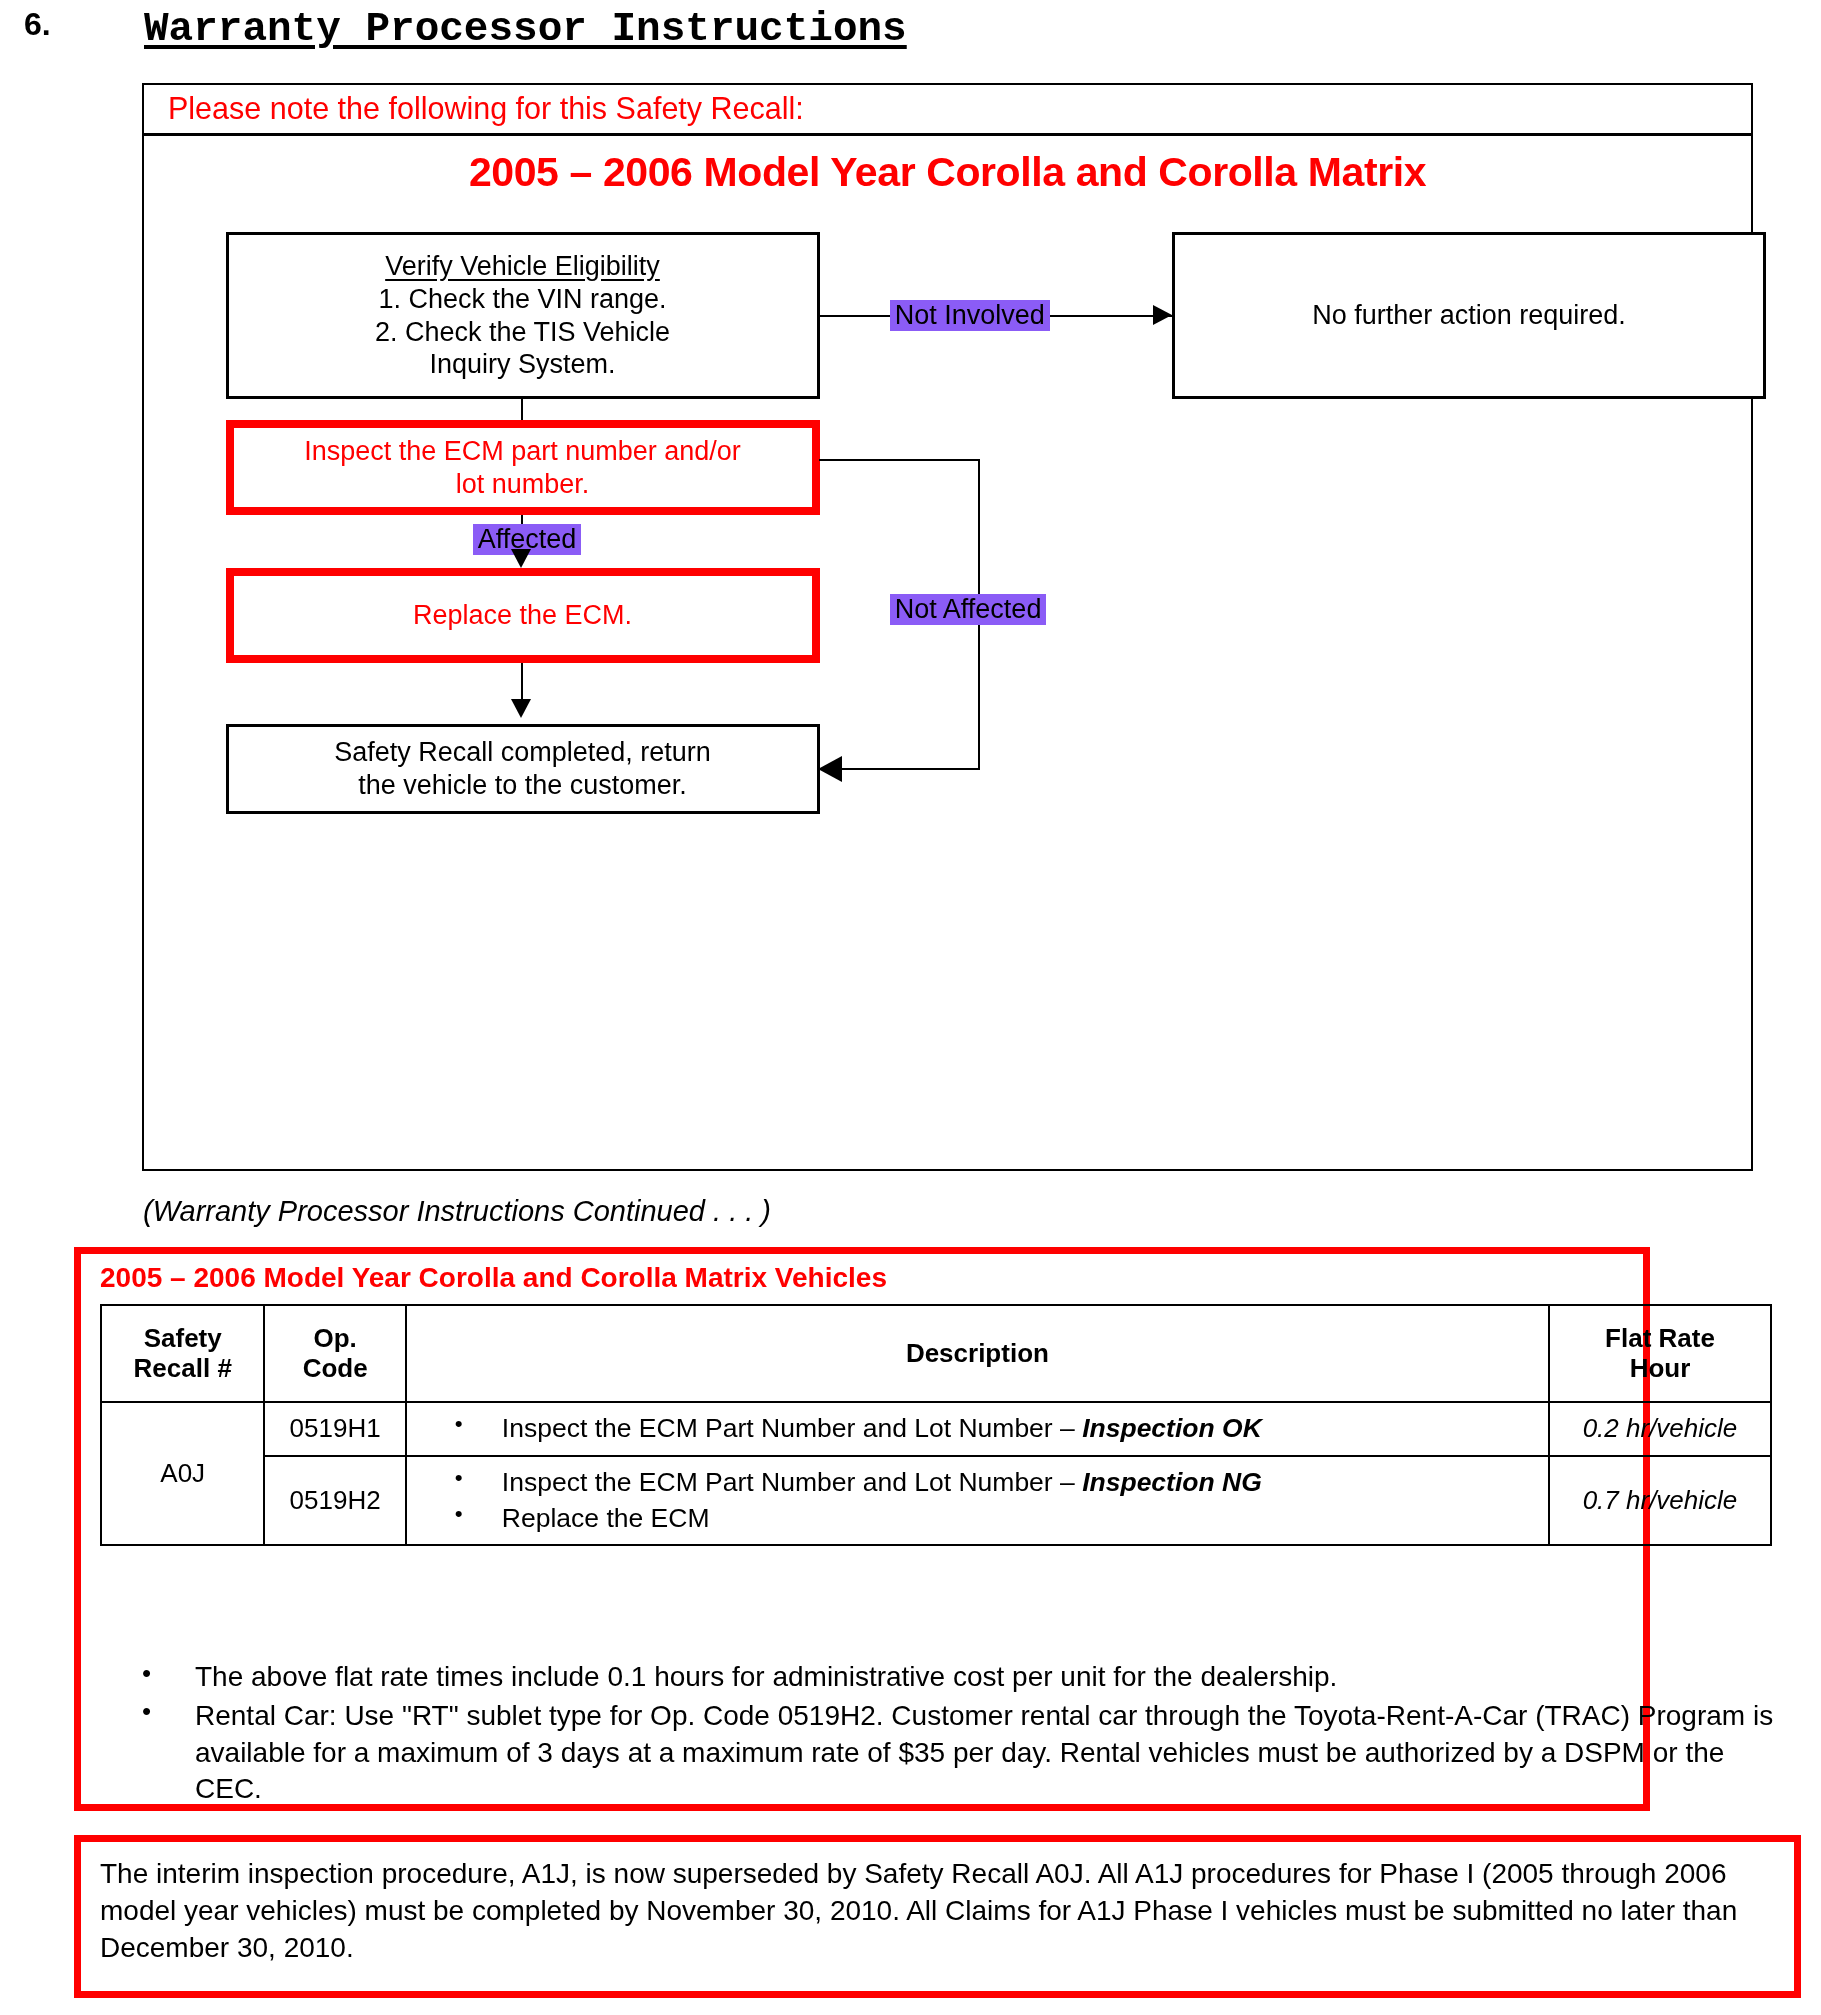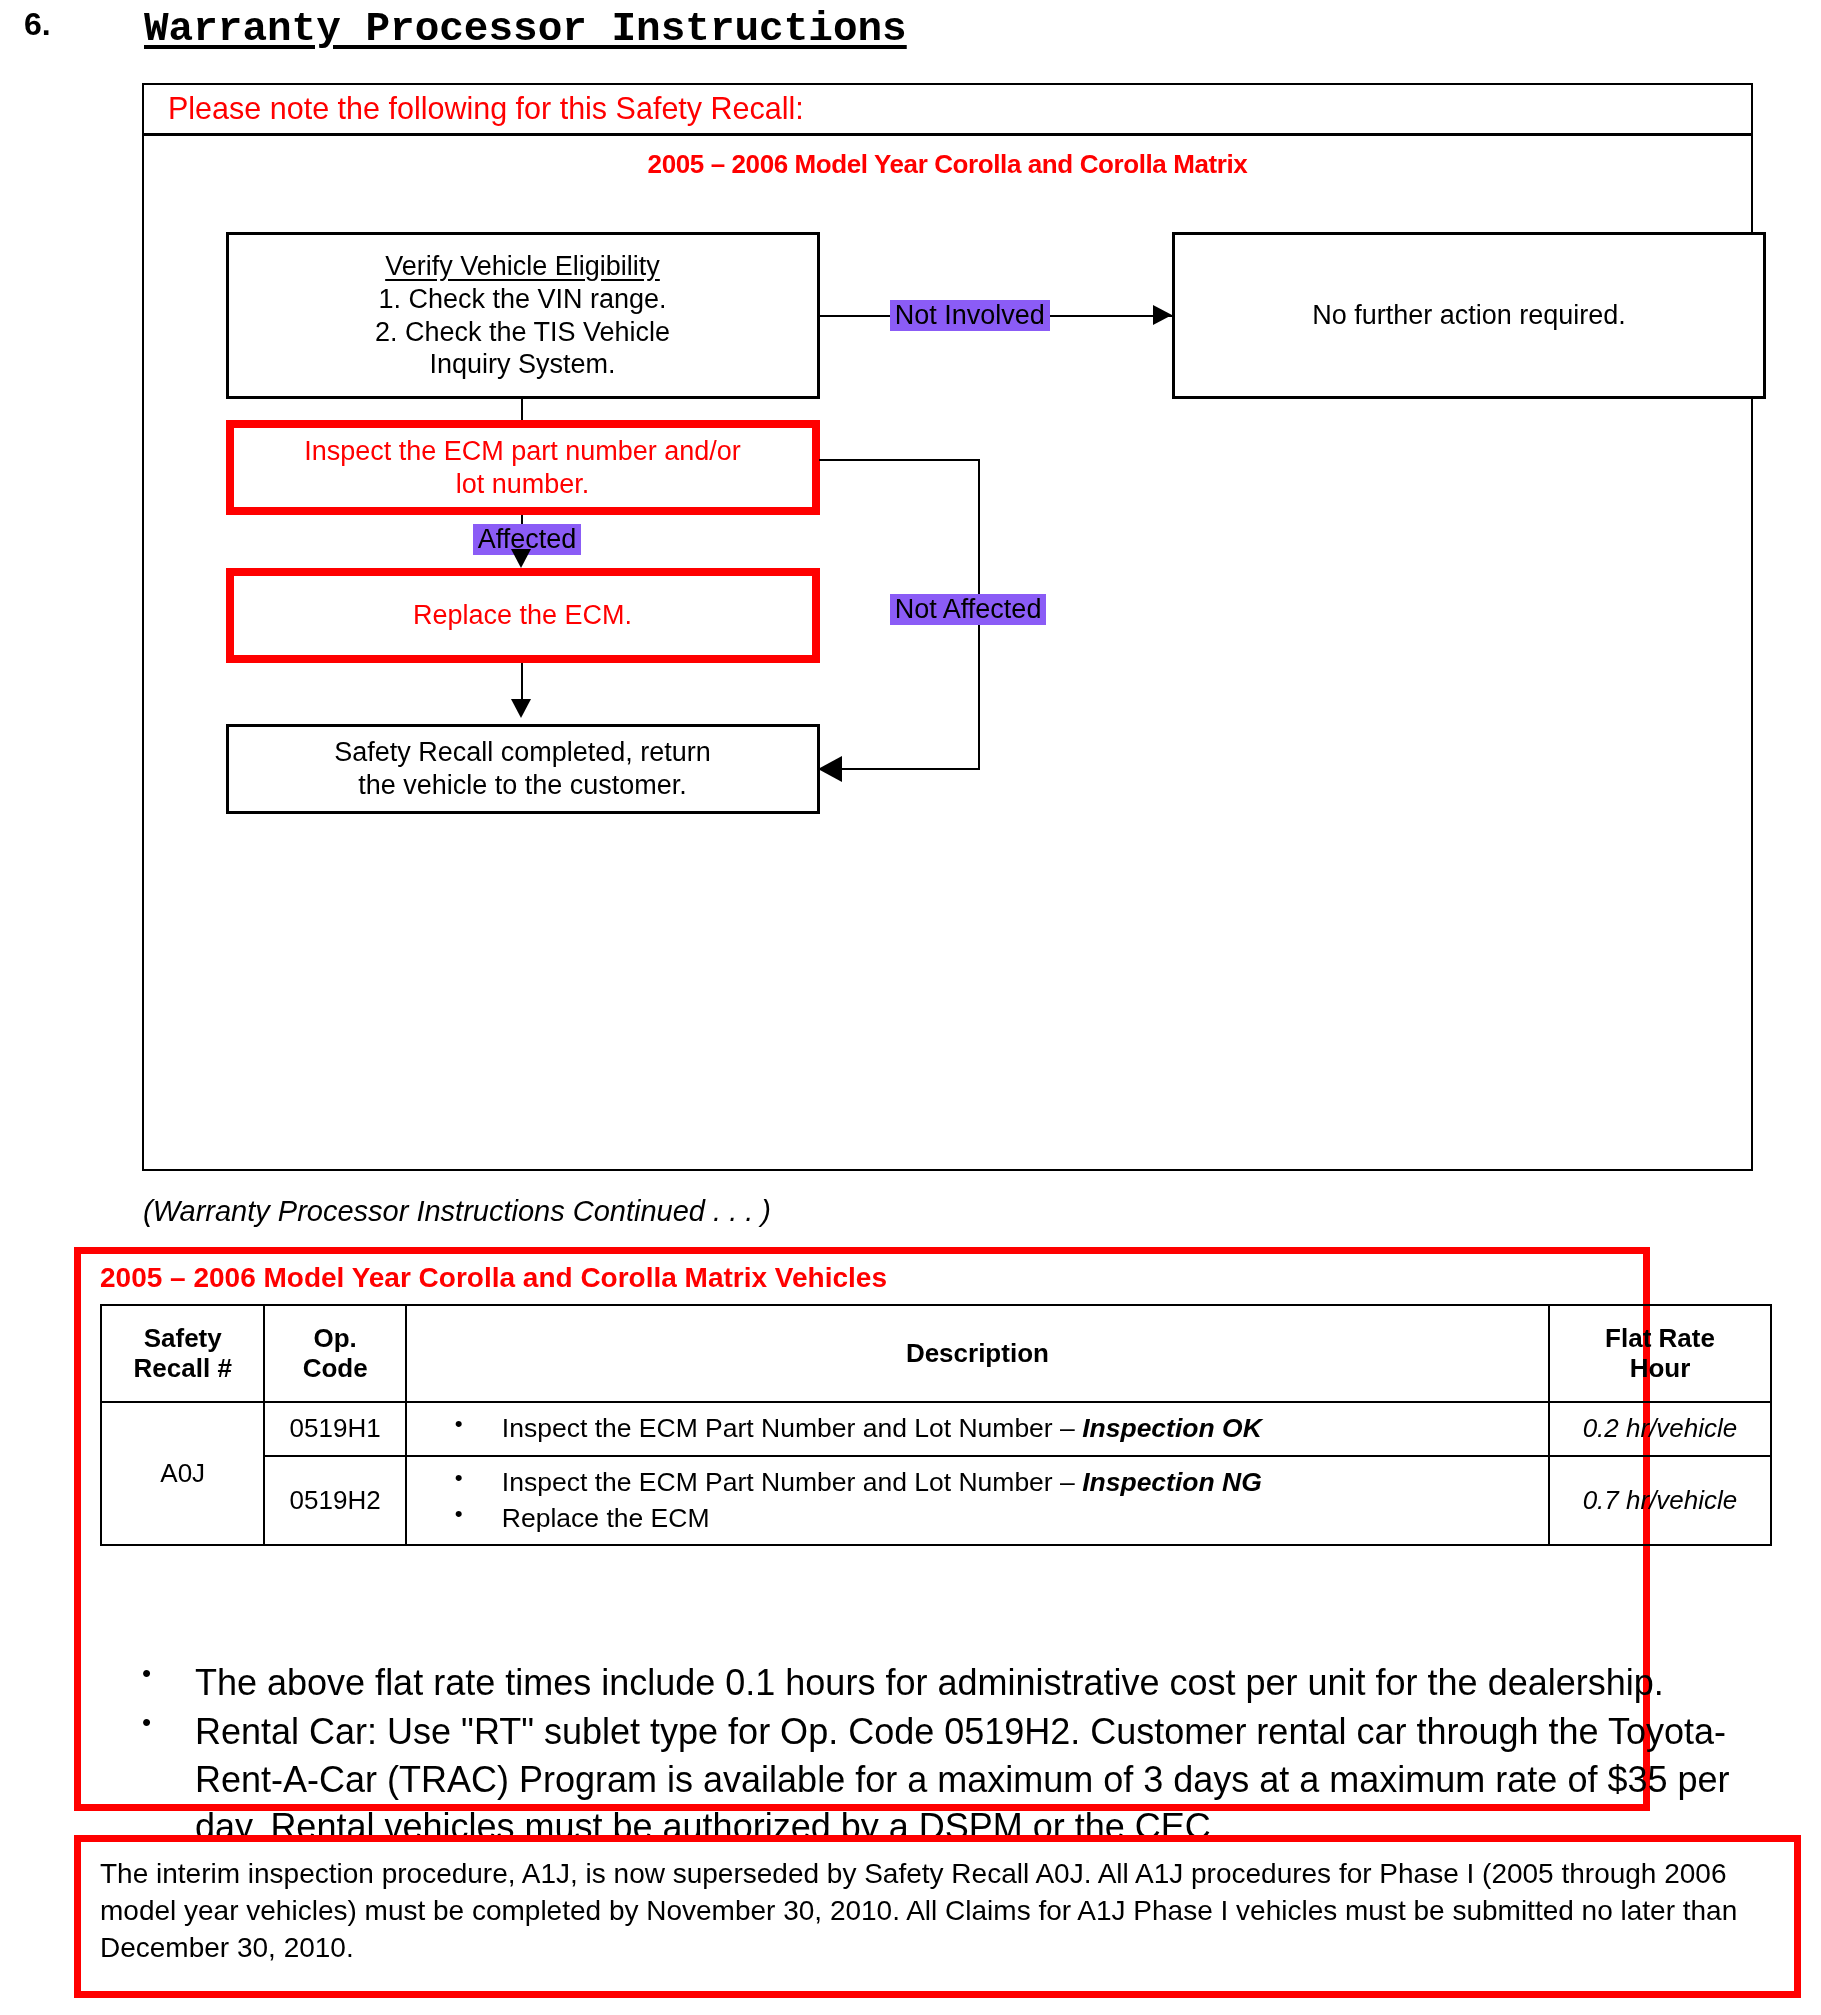--- a/index.html
+++ b/index.html
@@ -70,21 +70,21 @@
     font-size: 30.5px;
     color: #ff0000;
     white-space: nowrap;
   }
   #model-year-heading {
     position: absolute;
     left: 0;
     top: 64px;
     width: 100%;
     text-align: center;
-    font-size: 26px;
+    font-size: 41px;
     font-weight: bold;
     color: #ff0000;
     letter-spacing: -0.4px;
   }
 
   
   .flow-box {
     position: absolute;
     box-sizing: border-box;
     background: #fff;
@@ -298,21 +298,21 @@
     width: 1668px;
   }
   #claims-notes ul {
     margin: 0;
     padding: 0;
     list-style: none;
   }
   #claims-notes li {
     position: relative;
     padding-left: 85px;
-    font-size: 36px;
+    font-size: 28px;
     line-height: 1.32;
     margin-bottom: 1.6px;
   }
   #claims-notes li::before {
     content: "\2022";
     position: absolute;
     left: 32px;
     top: -3.2px;
     font-size: 26px;
   }

